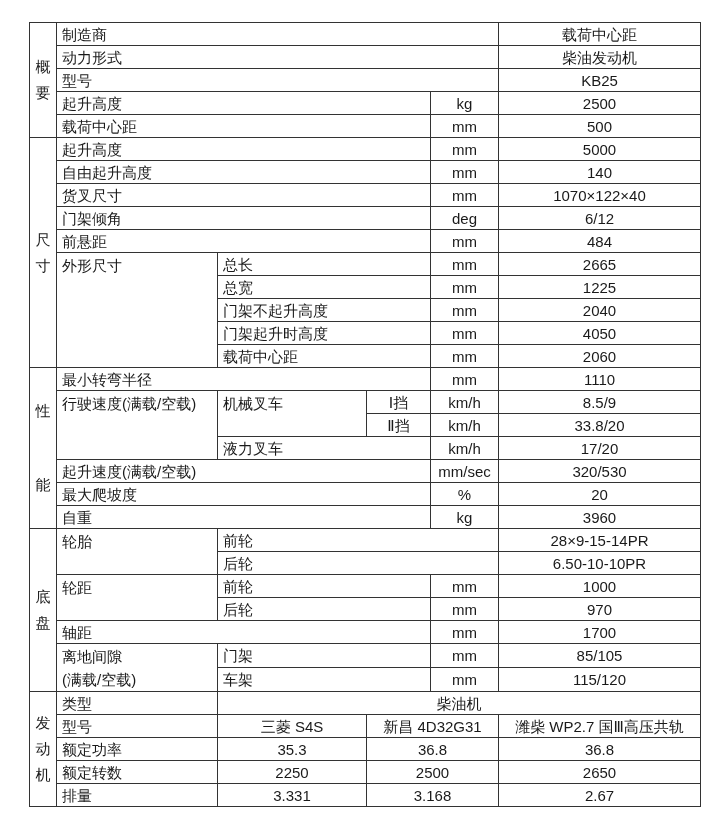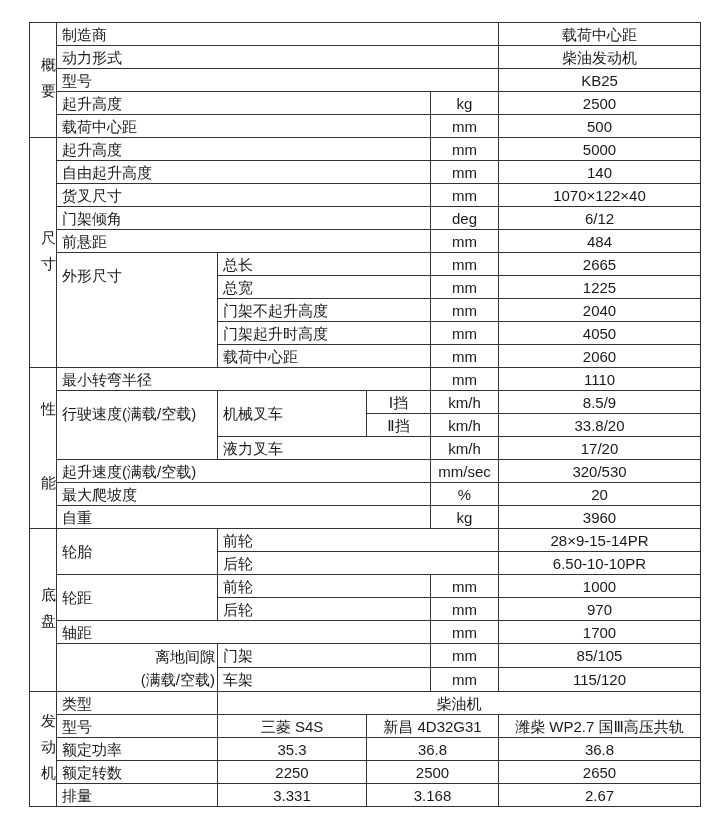--- a/index.html
+++ b/index.html
@@ -2,24 +2,24 @@
 <html><head>
 <meta charset="utf-8">
 <style>
   html,body{margin:0;padding:0;background:#ffffff;}
   body{width:726px;height:829px;overflow:hidden;font-family:"Liberation Sans",sans-serif;color:#1a1a1a;}
   .wrap{position:absolute;left:29px;top:22px;}
   table{border-collapse:collapse;table-layout:fixed;width:671px;background:#fff;}
   td{border:1px solid #333;font-size:15px;line-height:21px;padding:0 2px 0 5px;overflow:hidden;white-space:nowrap;}
   tr{height:23px;}
   td.c{text-align:center;padding:0 1px;}
-  td.cat{text-align:right;padding:0;word-break:break-all;white-space:normal;line-height:26px;font-size:15px;font-family:Liberation Mono, monospace;}
+  td.cat{text-align:center;padding:0;word-break:break-all;white-space:normal;line-height:26px;font-size:15px;}
   td.cat-wide{line-height:74px;}
-  td.top{vertical-align:top;padding-top:12px;}
-  td.pre{white-space:pre-line;line-height:23px;padding-top:1px;text-align:right;}
+  td.top{vertical-align:top;padding-top:2px;}
+  td.pre{white-space:pre-line;line-height:23px;padding-top:1px;}
 </style>
 </head>
 <body>
 
 <div class="wrap">
 <table>
   <colgroup>
     <col style="width:27px">
         <col style="width:161px">
         <col style="width:149px">

